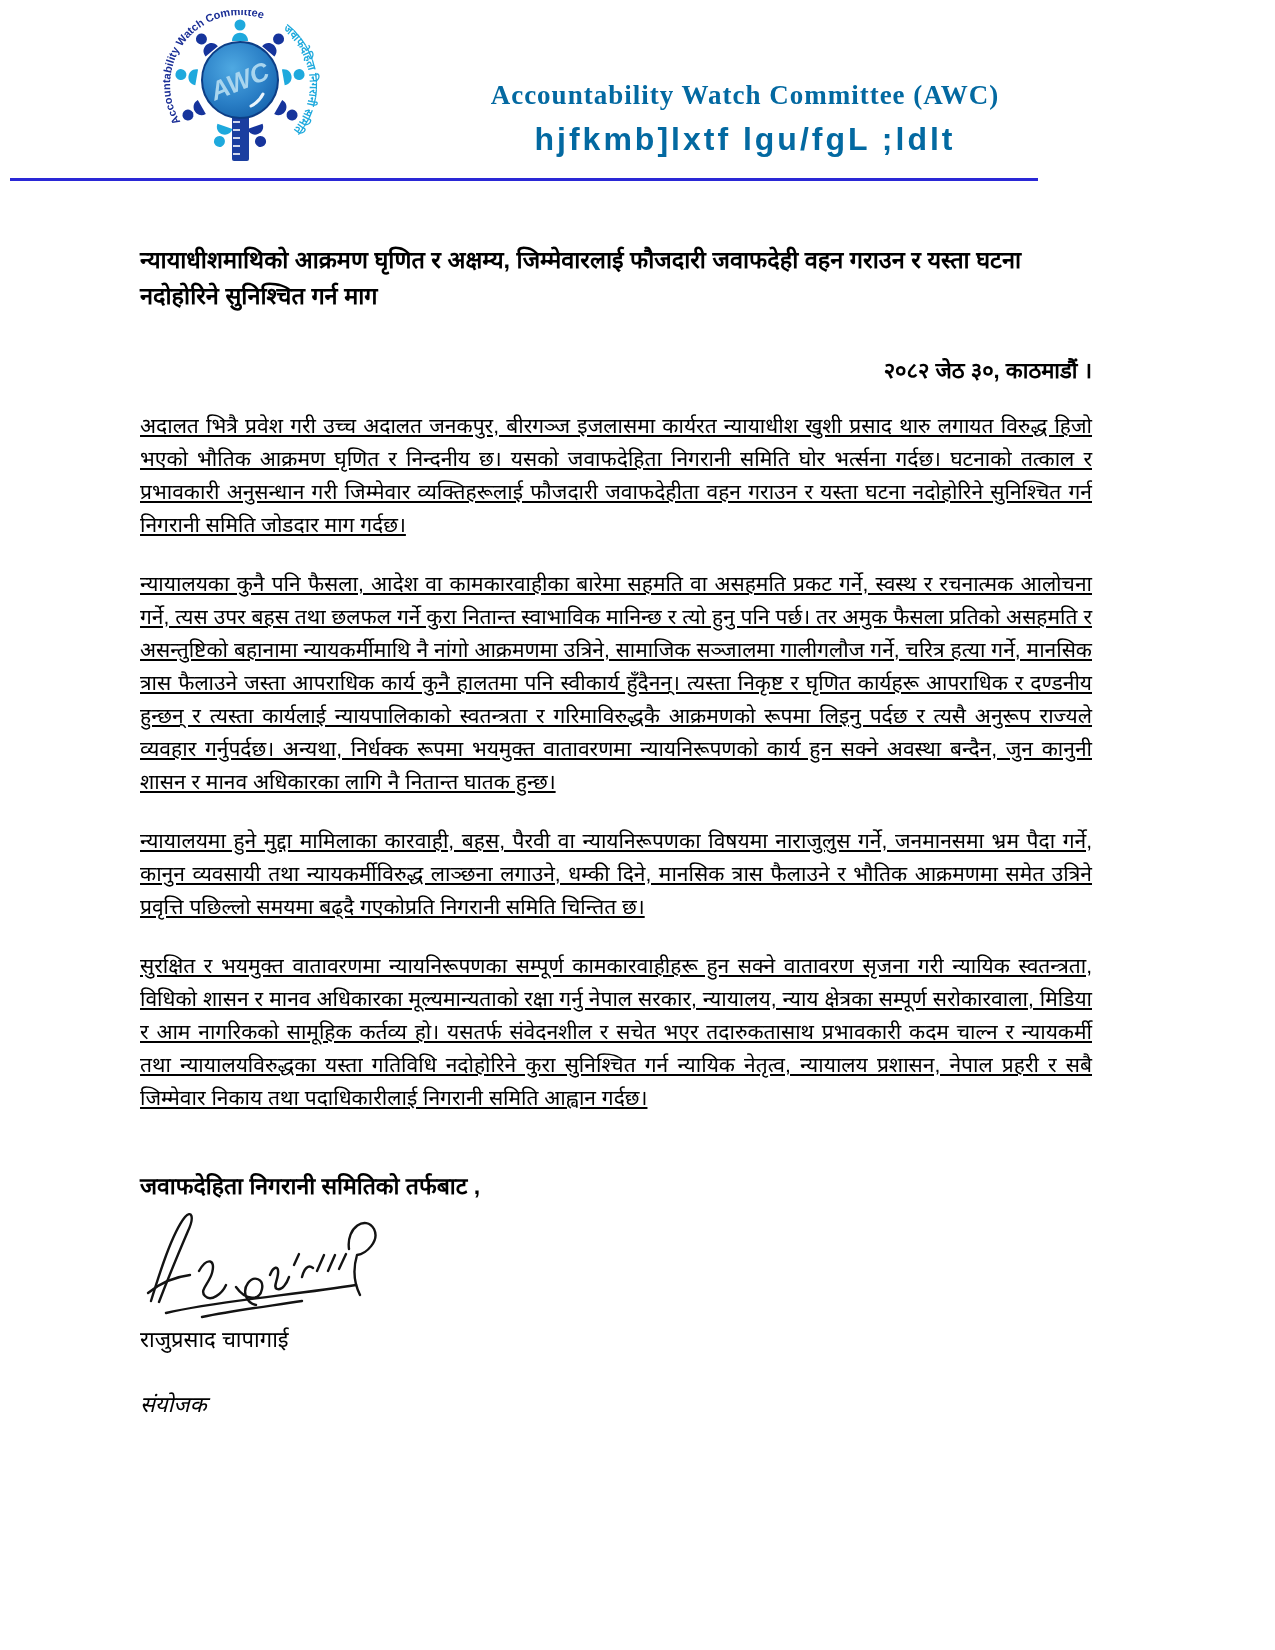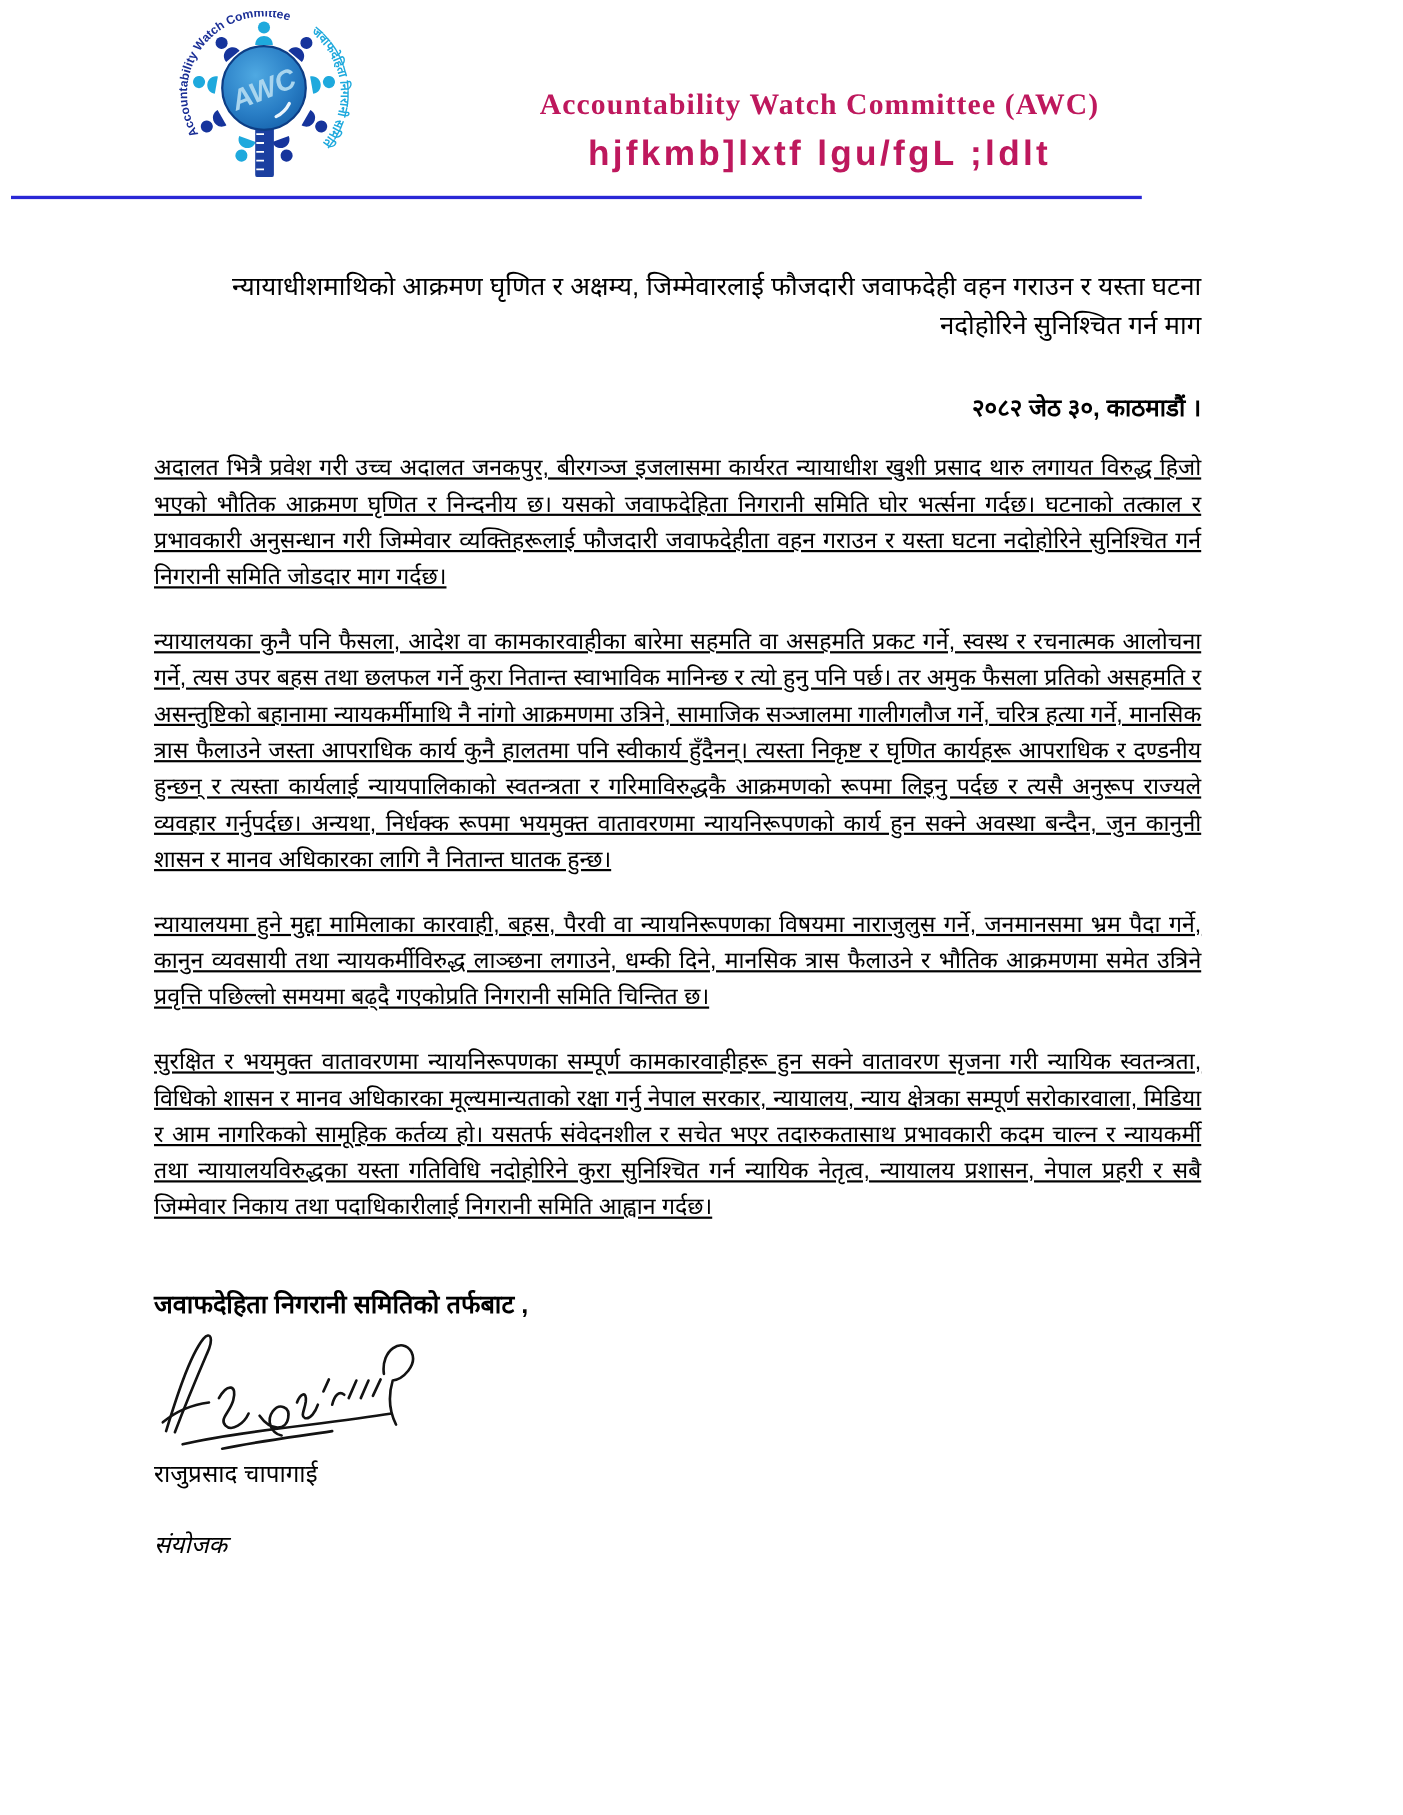--- a/index.html
+++ b/index.html
@@ -11,41 +11,41 @@
     color:#000;
     overflow:hidden;
   }
   
   .logo{position:absolute;left:155px;top:10px;width:178px;height:158px;}
   .header-text{
     position:absolute;left:430px;top:80px;width:630px;text-align:center;
   }
   .org-en{
     font-family:"Liberation Serif", serif;
-    font-weight:bold;font-size:27px;color:#be185d;letter-spacing:1px;
+    font-weight:bold;font-size:27px;color:#0369a1;letter-spacing:1px;
     white-space:nowrap;
   }
   .org-preeti{
     margin-top:10px;
     font-family:"Liberation Sans", sans-serif;
-    font-weight:bold;font-size:32px;color:#be185d;letter-spacing:3px;
+    font-weight:bold;font-size:32px;color:#0369a1;letter-spacing:3px;
     white-space:nowrap;
   }
   .header-rule{
     position:absolute;left:10px;top:178px;width:1028px;height:3px;
     background:#2a28d6;border:0;
   }
   
   .content{
     position:absolute;left:140px;top:242px;width:952px;
     font-size:21px;line-height:33px;
   }
   .doc-title{
-    font-weight:normal;font-size:23.5px;line-height:36px;
-    text-align:right;margin:0 0 40px 0;
+    font-weight:bold;font-size:23.5px;line-height:36px;
+    text-align:left;margin:0 0 40px 0;
   }
   .dateline{
     text-align:right;font-weight:bold;font-size:22px;margin:16px 0 22px 0;
   }
   .para{
     text-align:justify;margin:0 0 26px 0;text-decoration:underline;
   }
   .signoff{
     font-weight:bold;font-size:23px;margin:56px 0 6px 0;
   }

